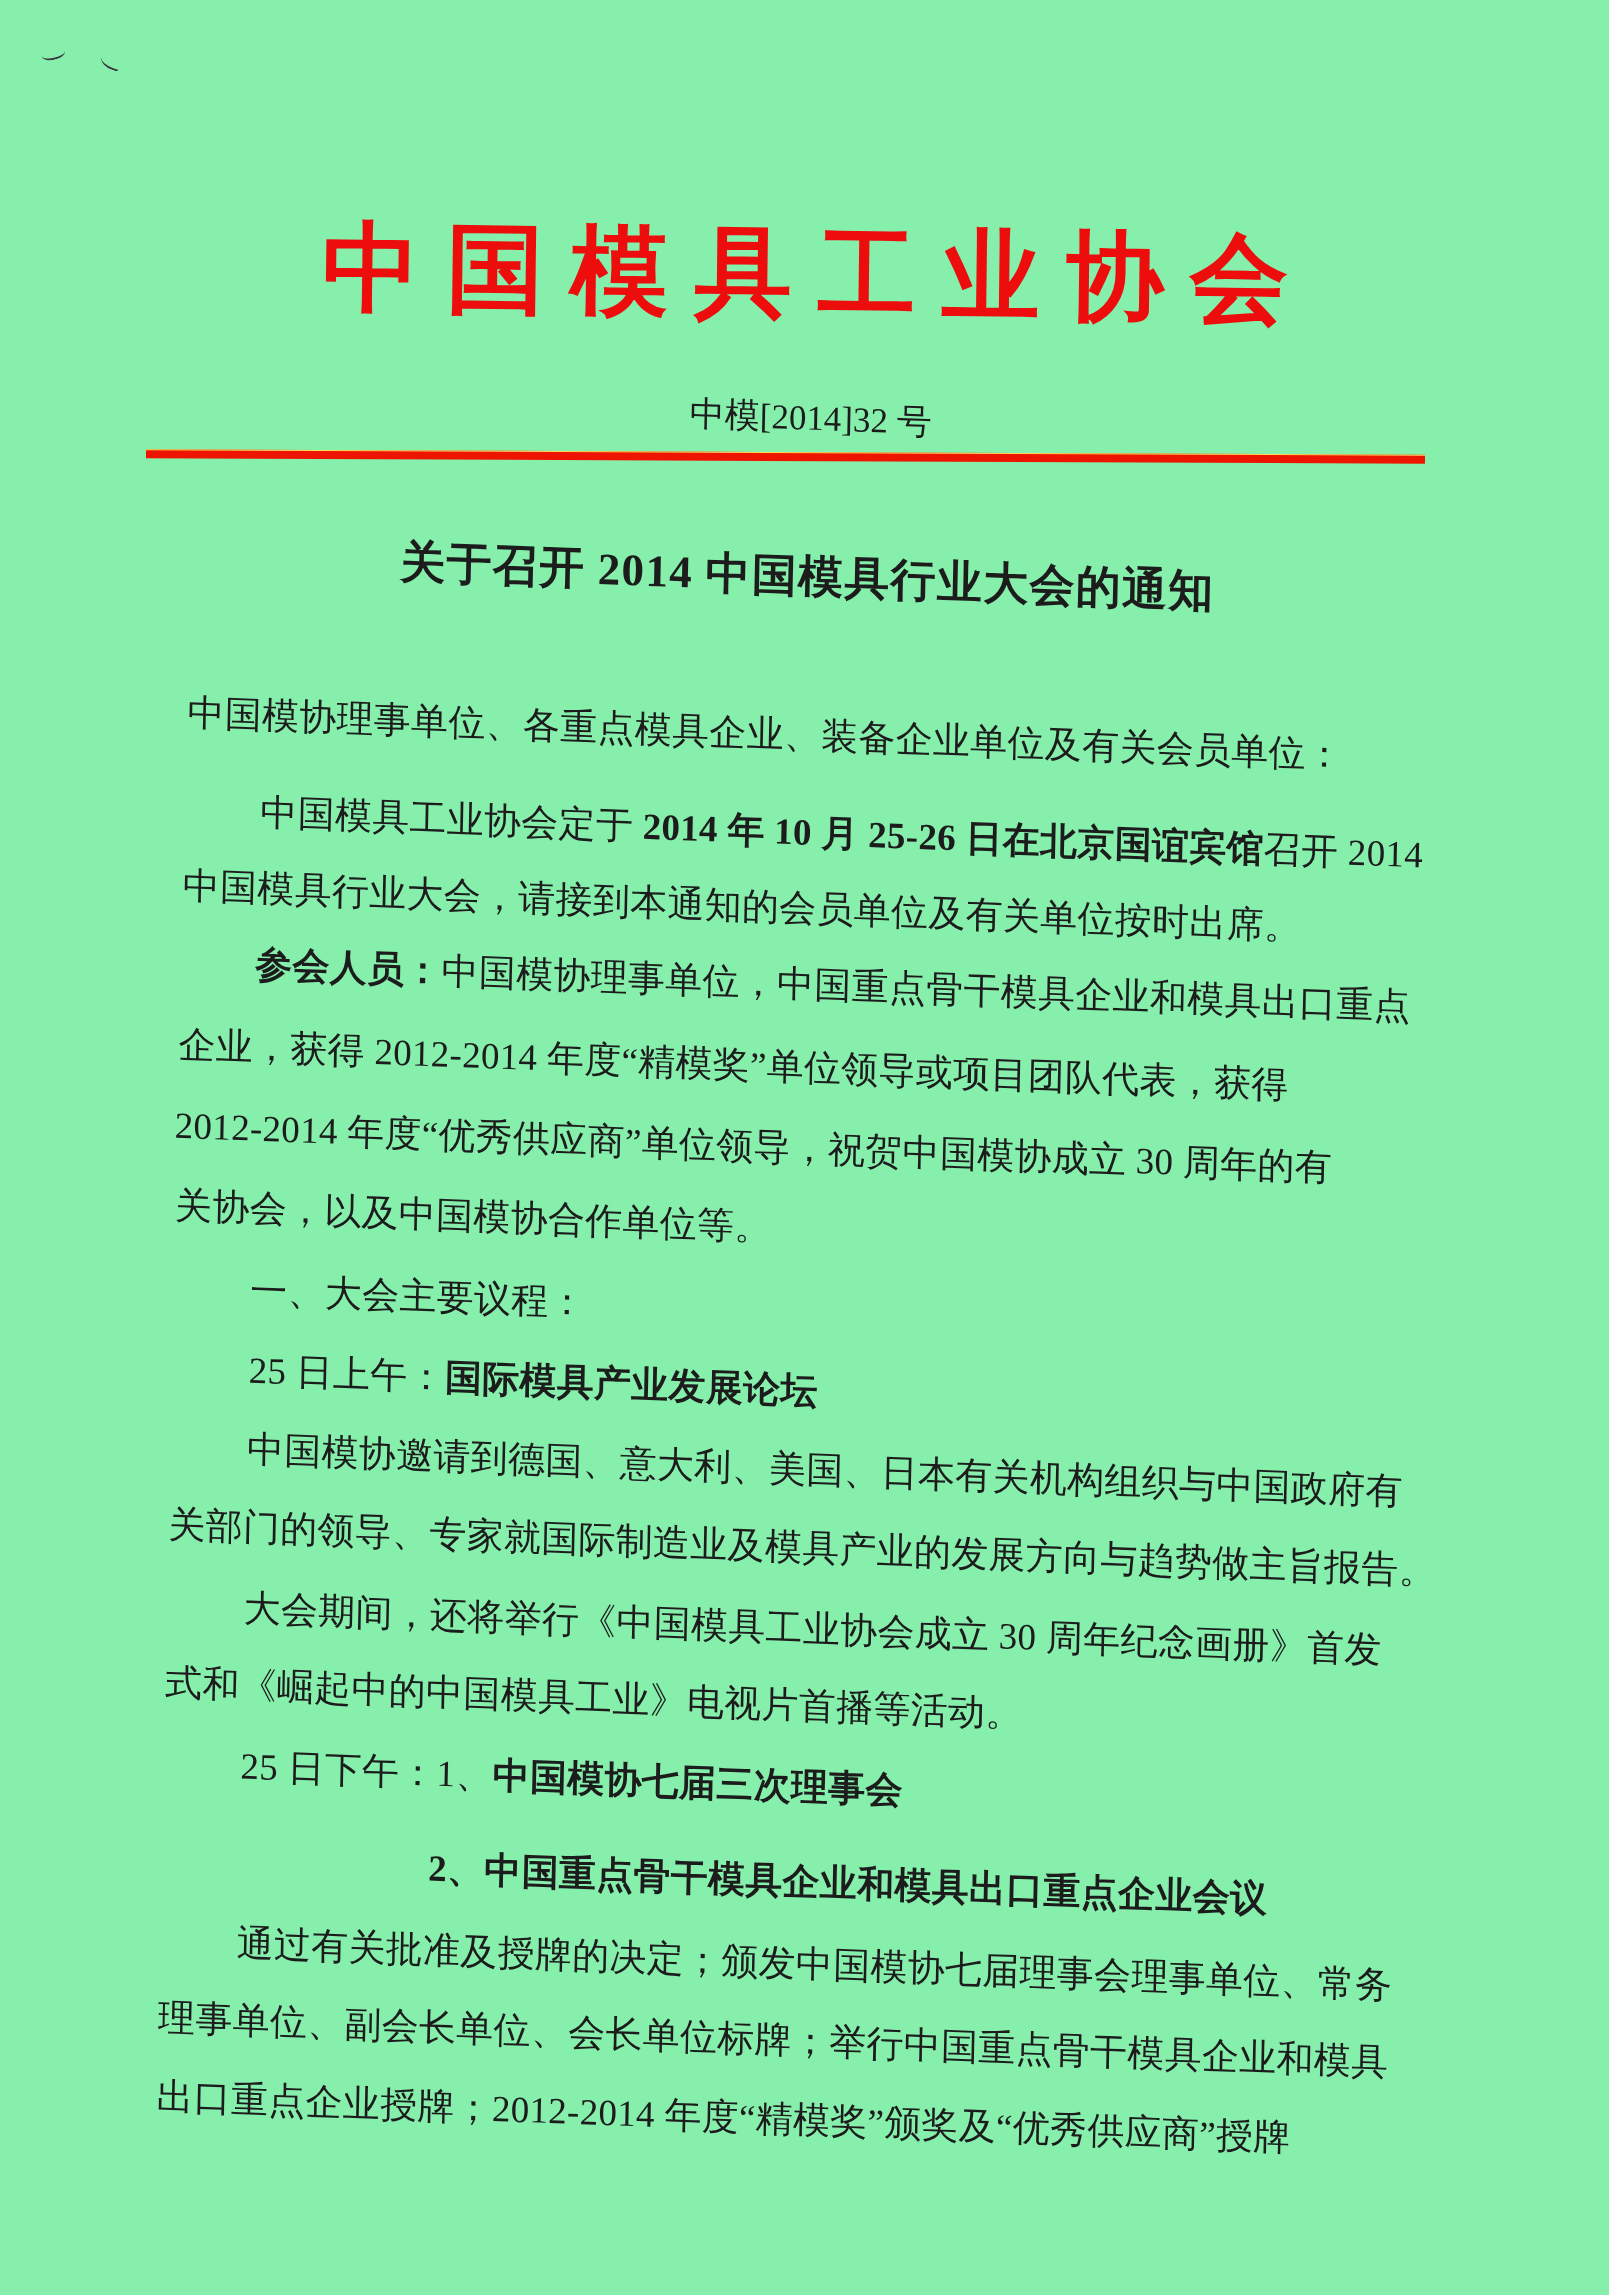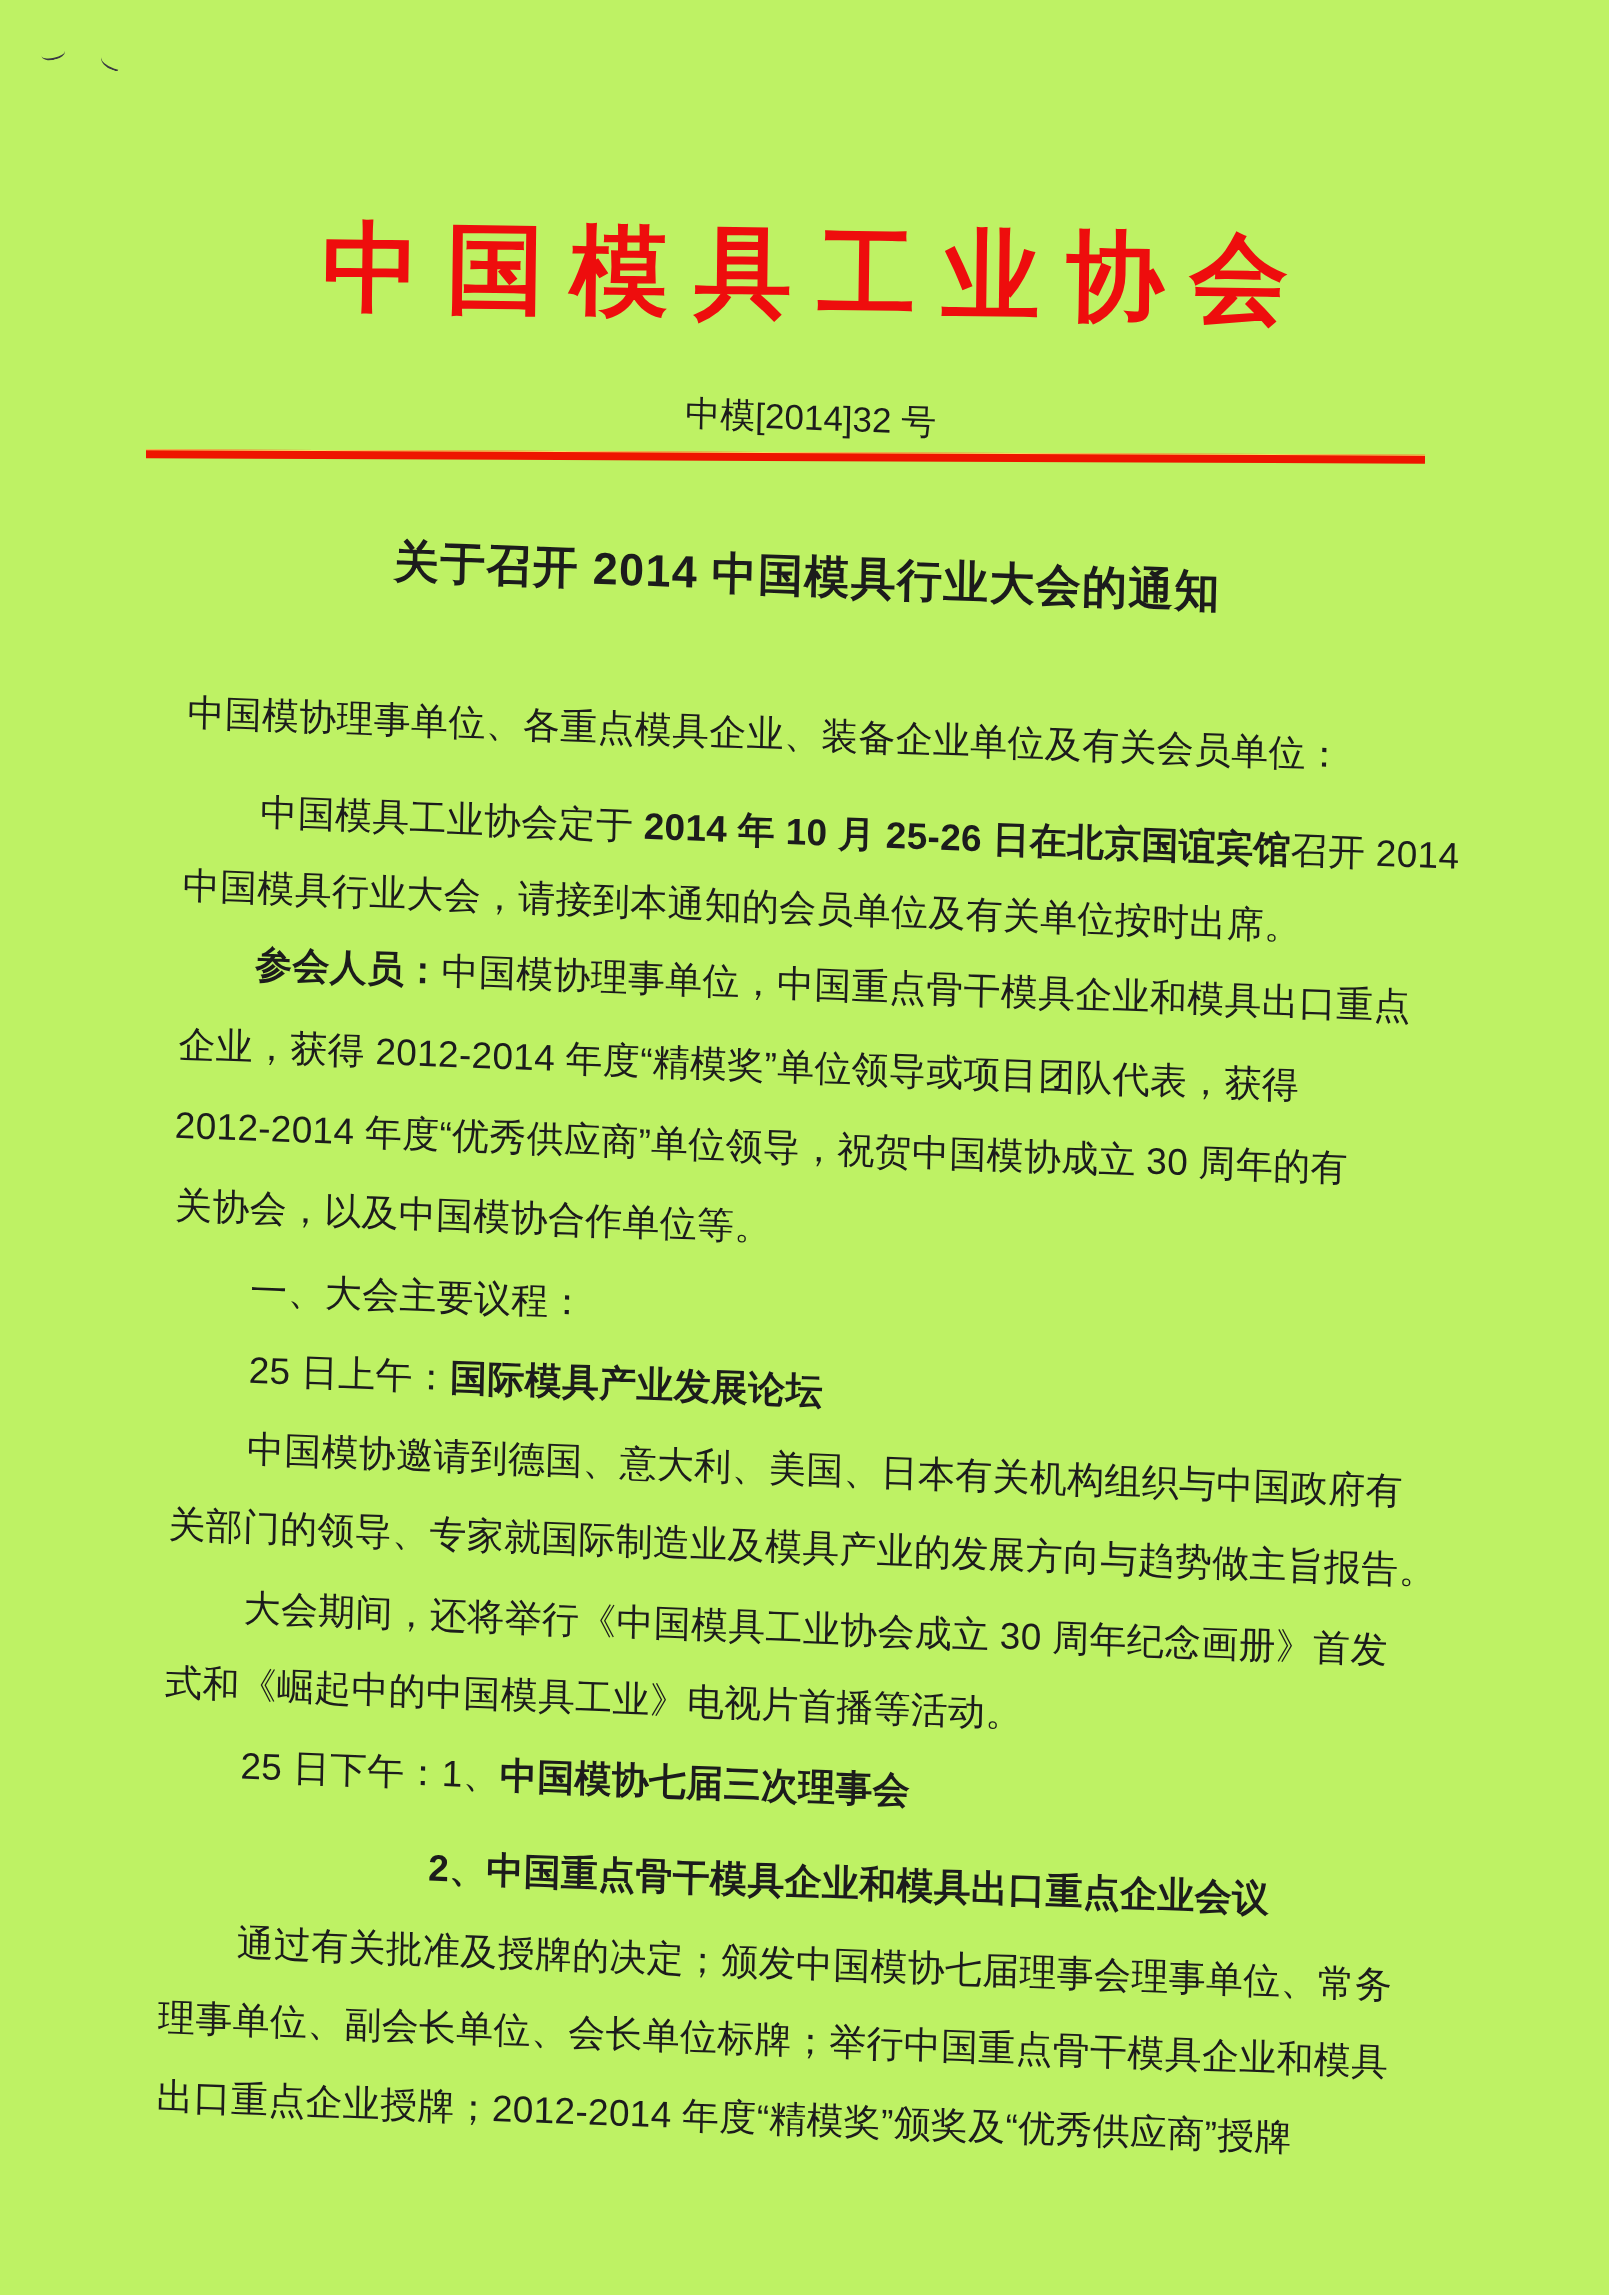--- a/index.html
+++ b/index.html
@@ -1,21 +1,21 @@
 <!DOCTYPE html>
 <html style="font-size:10.5px"><head>
 <meta charset="utf-8">
 <style>
   html,body{margin:0;padding:0;background:#e8e8e8;}
   .page{
     position:relative;
     width:1610px;height:2295px;
-    background:#bef264;
+    background:#86efac;
     overflow:hidden;
-    font-family:Liberation Sans, sans-serif;
+    font-family:Liberation Serif, serif;
     color:#1c1c1c;
   }
   
   .letterhead{
     position:absolute;left:0;top:209px;width:1610px;
     text-align:center;
     transform:rotate(0.7deg);
     transform-origin:50% 50%;
   }
   .letterhead-title{

